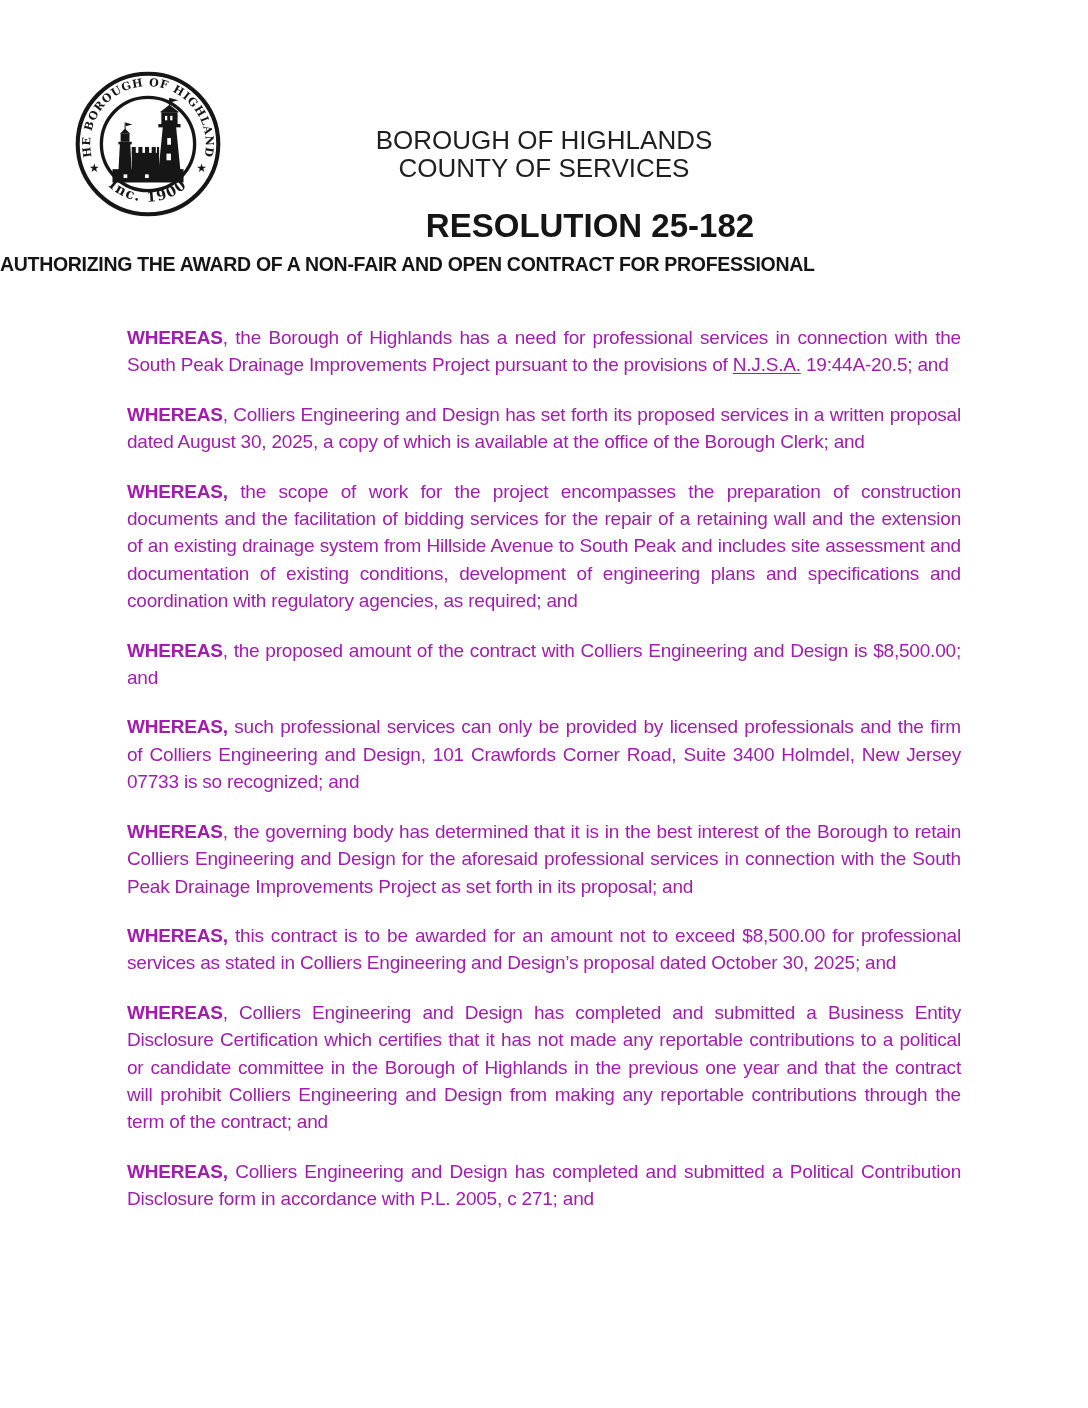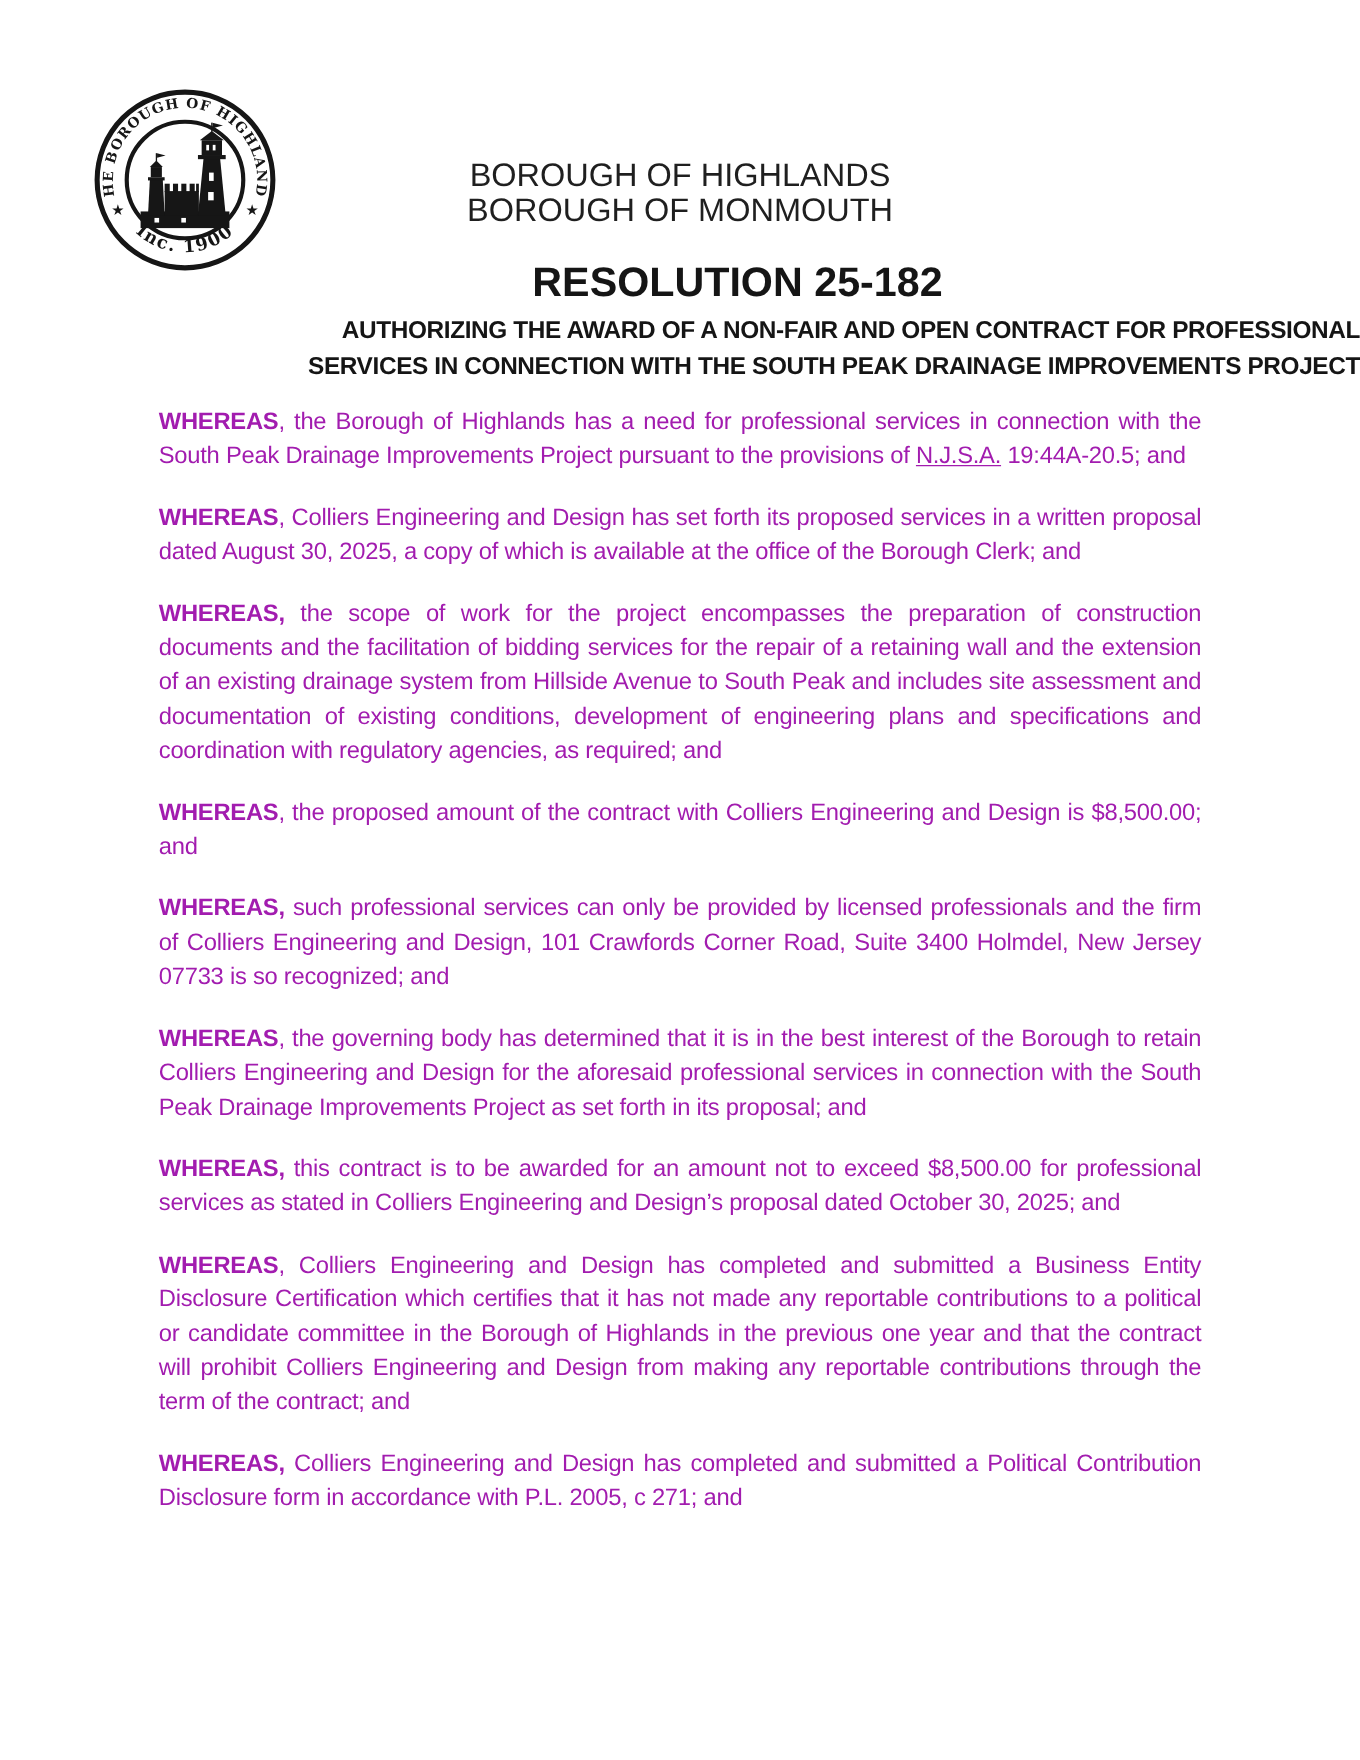--- a/index.html
+++ b/index.html
@@ -39,21 +39,21 @@
     line-height: 40px;
     font-weight: bold;
     color: #151515;
     padding-left: 46px;
   }
   .subtitle {
     position: absolute;
     left: 0; top: 250px;
     width: 100%;
     margin: 0;
-    text-align: right;
+    text-align: left;
     font-size: 19.5px;
     line-height: 28.5px;
     letter-spacing: -0.3px;
     font-weight: bold;
     color: #151515;
   }
   .subtitle div { white-space: nowrap; }
   .doc-body {
     position: absolute;
     left: 127px; top: 324px;
@@ -120,28 +120,27 @@
         <rect x="67" y="141" width="5" height="5" fill="#ffffff"></rect>
         <rect x="96" y="141" width="5" height="5" fill="#ffffff"></rect>
         <rect x="123" y="62" width="3" height="6" fill="#ffffff"></rect>
         <rect x="130" y="62" width="3" height="6" fill="#ffffff"></rect>
       </g>
     </svg>
   </div>
 
   <div class="doc-header">
     <div>BOROUGH OF HIGHLANDS</div>
-    <div>BOROUGH OF MONMOUTH</div>
+    <div>COUNTY OF SERVICES</div>
   </div>
 
   <h1 class="title">RESOLUTION 25-182</h1>
 
   <h2 class="subtitle">
     <div>AUTHORIZING THE AWARD OF A NON-FAIR AND OPEN CONTRACT FOR PROFESSIONAL</div>
-    <div>SERVICES IN CONNECTION WITH THE SOUTH PEAK DRAINAGE IMPROVEMENTS PROJECT</div>
   </h2>
 
   <div class="doc-body">
     <p><strong>WHEREAS</strong><span>, the Borough of Highlands has a need for professional services in connection with the South Peak Drainage Improvements Project pursuant to the provisions of </span><span class="u">N.J.S.A.</span><span> 19:44A-20.5; and</span></p>
 
     <p><strong>WHEREAS</strong><span>, Colliers Engineering and Design has set forth its proposed services in a written proposal dated August 30, 2025, a copy of which is available at the office of the Borough Clerk; and</span></p>
 
     <p><strong>WHEREAS,</strong><span> the scope of work for the project encompasses the preparation of construction documents and the facilitation of bidding services for the repair of a retaining wall and the extension of an existing drainage system from Hillside Avenue to South Peak and includes site assessment and documentation of existing conditions, development of engineering plans and specifications and coordination with regulatory agencies, as required; and</span></p>
 
     <p><strong>WHEREAS</strong><span>, the proposed amount of the contract with Colliers Engineering and Design is $8,500.00; and</span></p>

